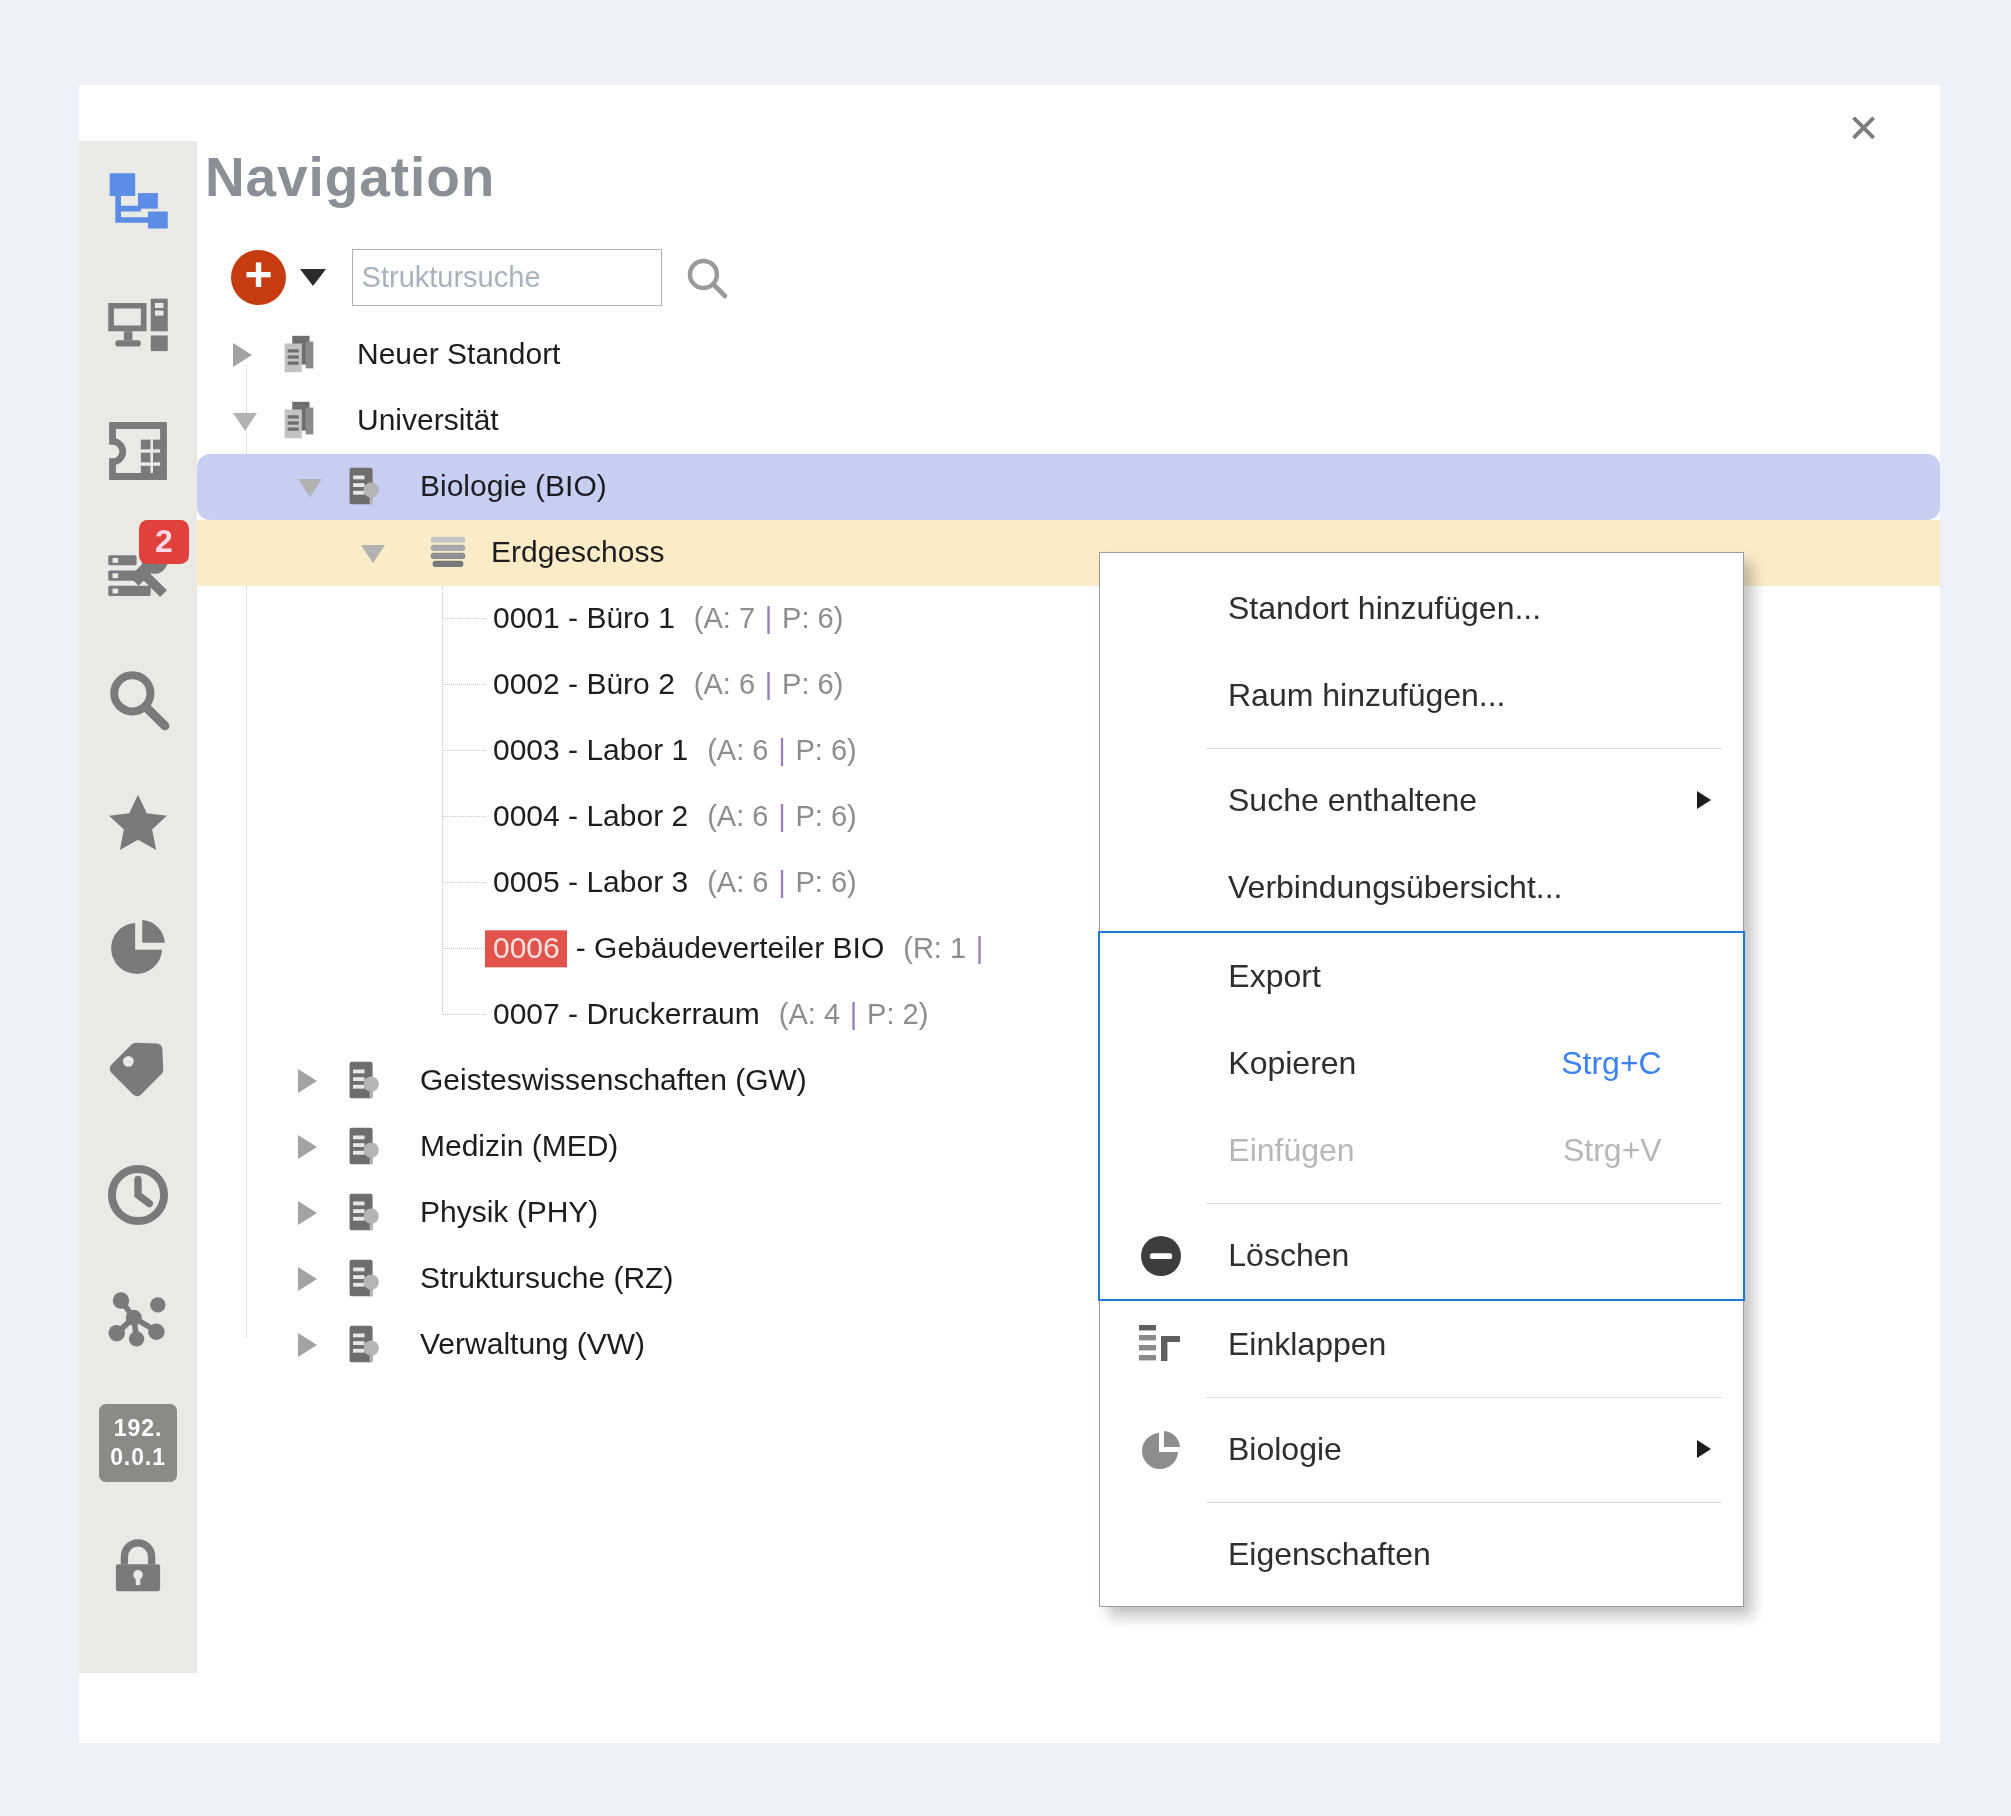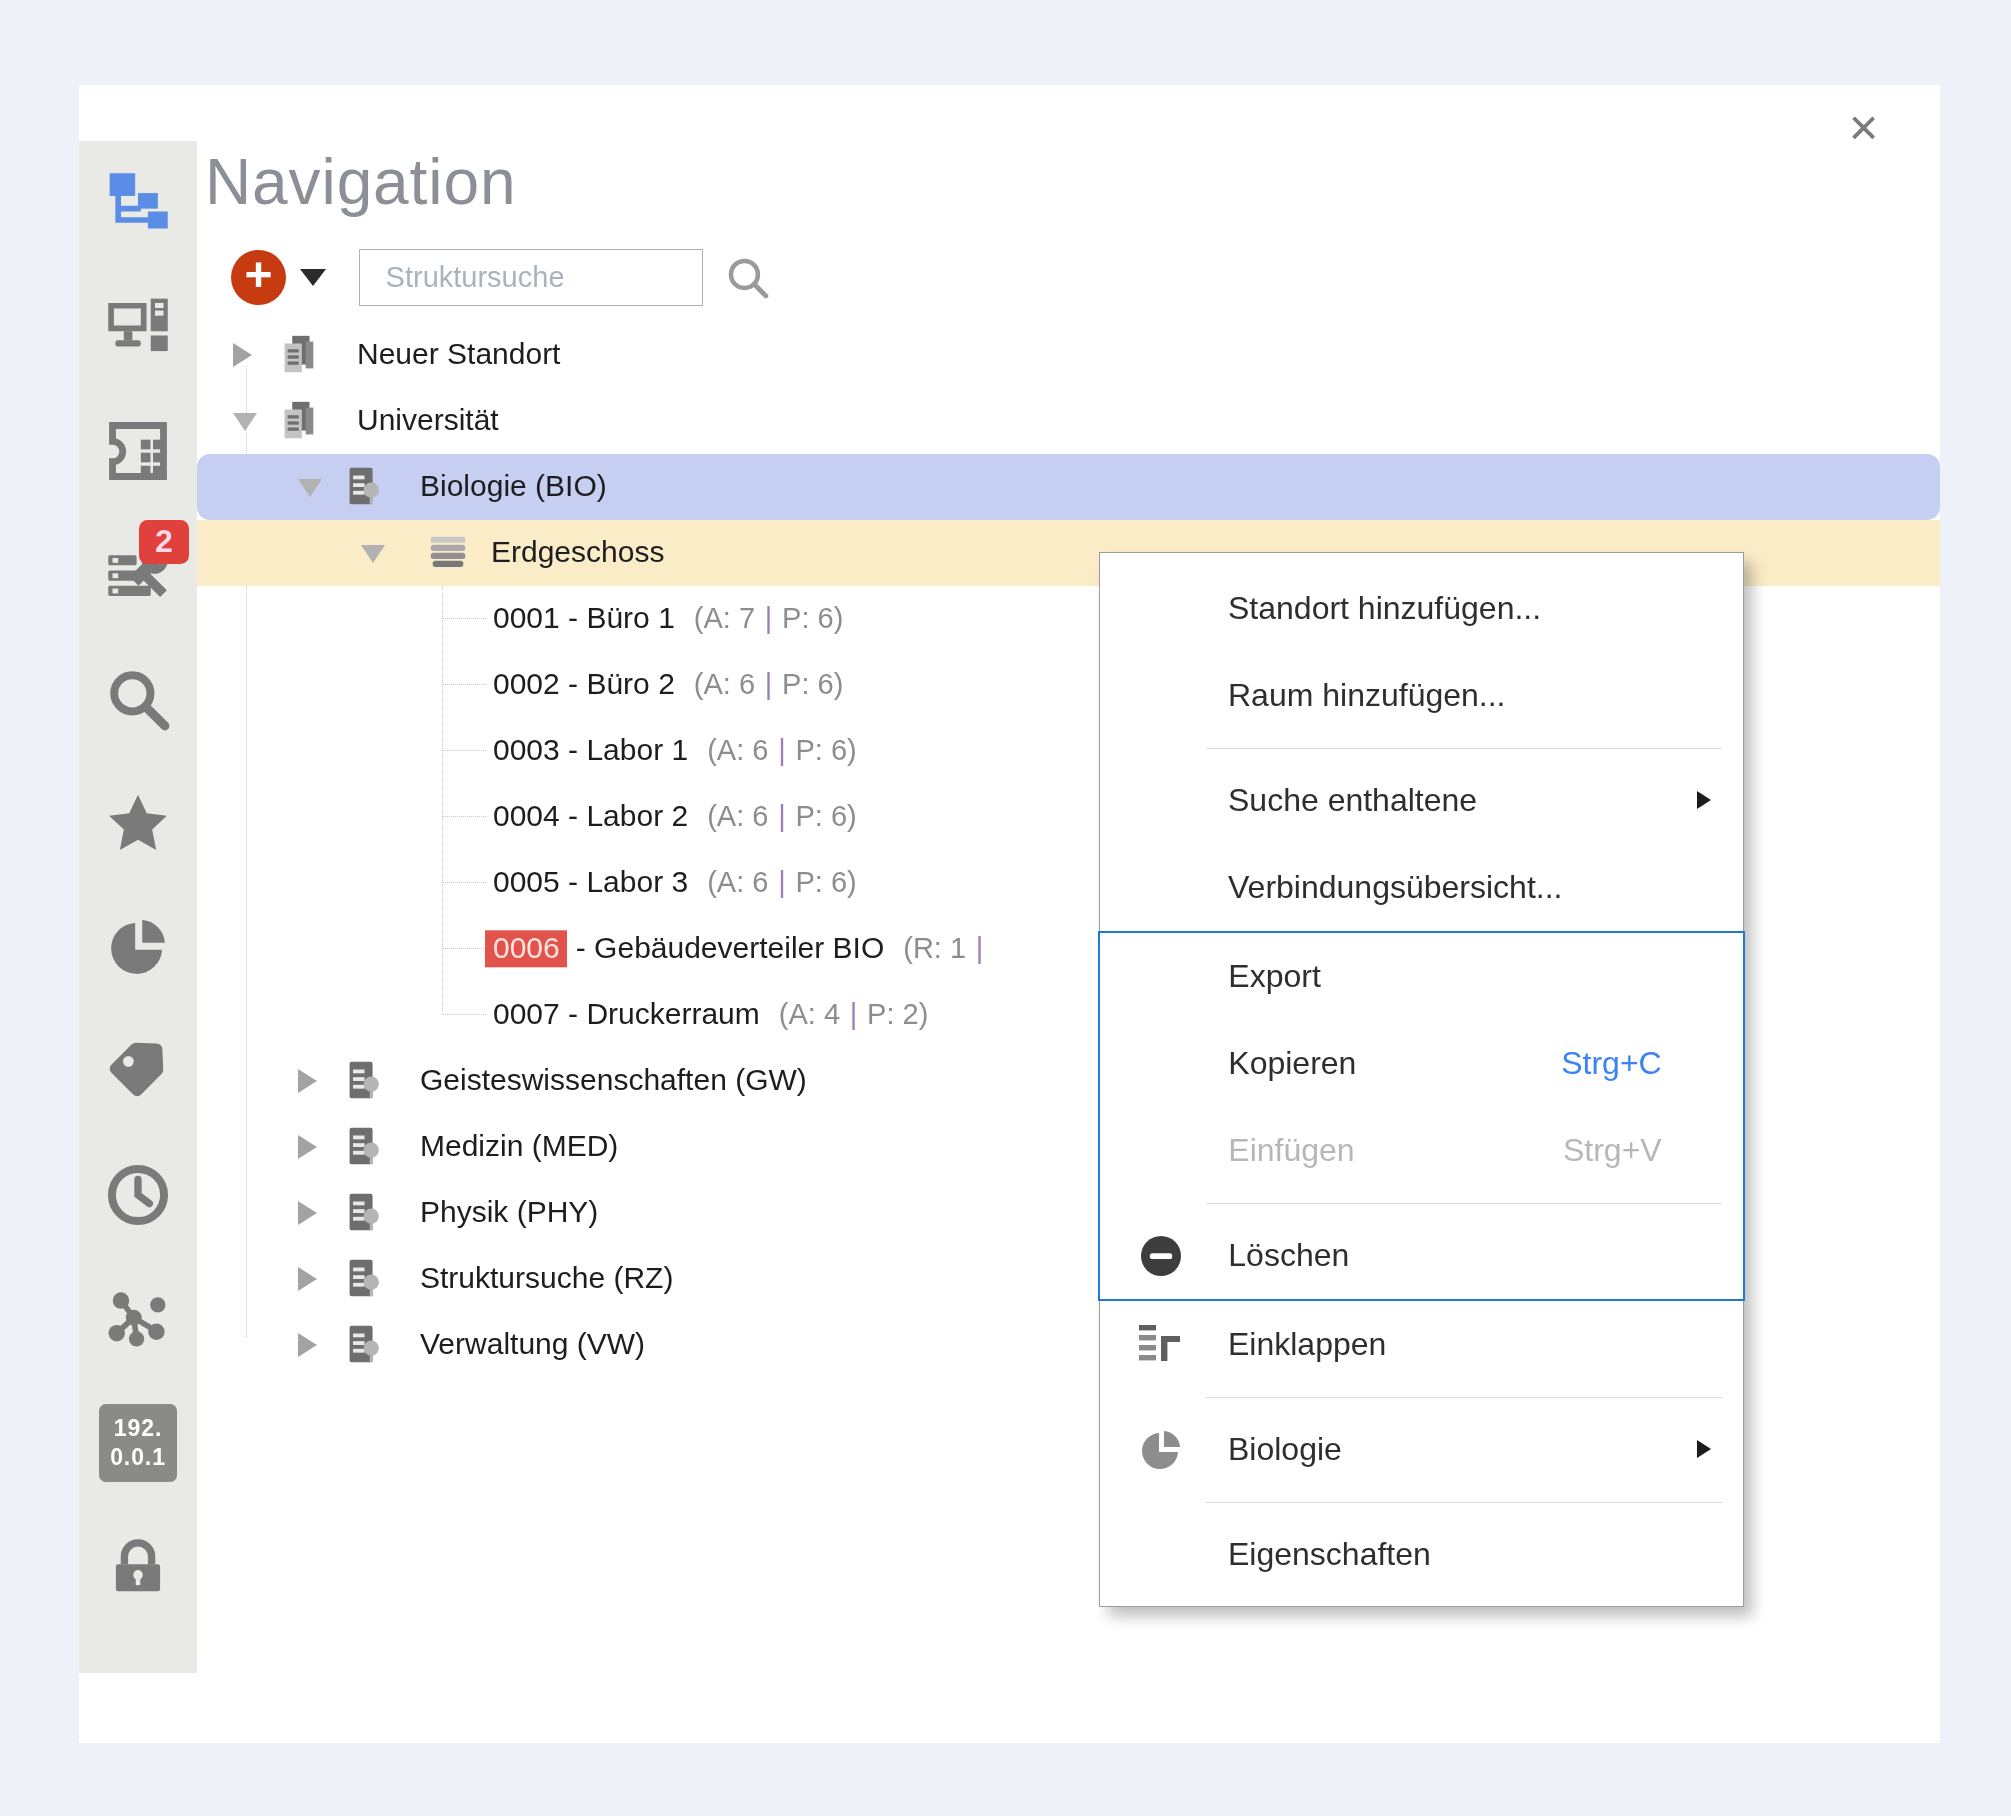--- a/index.html
+++ b/index.html
@@ -30,42 +30,42 @@
     padding:0 5.1px;
   }
   .ip-badge{
     width:78px;height:78px;background:#8a8a86;border-radius:6.8px;
     color:#ffffff;font-weight:bold;font-size:23px;line-height:1.25;
     display:flex;flex-direction:column;align-items:center;justify-content:center;
     letter-spacing:0.9px;
   }
   
   .title{
-    position:absolute;left:126px;top:60px;font-size:64px;font-weight:400;
+    position:absolute;left:126px;top:60px;font-size:55px;font-weight:700;
     color:#8b9097;letter-spacing:0.9px;
   }
   .close-btn{
     position:absolute;right:60px;top:24px;font-size:39px;font-weight:bold;
     color:#7b7b7b;cursor:pointer;line-height:1;
   }
   
   .toolbar{position:absolute;left:152px;top:164px;display:flex;align-items:center;}
   .add-btn{
     width:55px;height:55px;border-radius:50%;background:#c63b10;color:#fff;
     display:flex;align-items:center;justify-content:center;cursor:pointer;flex:0 0 auto;
   }
   .add-btn .plus{font-size:48px;font-weight:bold;line-height:0;margin-top:-5.1px;}
   .add-caret{
     width:0;height:0;margin-left:13.6px;cursor:pointer;
     border-left:13.6px solid transparent;border-right:13.6px solid transparent;
     border-top:17px solid #2b2b2b;flex:0 0 auto;
   }
   .search-input{
-    margin-left:33px;width:290px;height:55px;border:1.7px solid #b3b3b3;background:#fff;
-    font-size:29px;padding:0 26px;color:#333;outline:none;
+    margin-left:26px;width:290px;height:55px;border:1.7px solid #b3b3b3;background:#fff;
+    font-size:29px;padding:0 9px;color:#333;outline:none;
     font-family:"Liberation Sans","DejaVu Sans",sans-serif;
   }
   .search-input::placeholder{color:#a9b2bd;}
   .search-btn{margin-left:20.4px;cursor:pointer;display:flex;}
   .search-btn svg{width:49px;height:49px;}
   
   .tree{position:absolute;left:118px;right:0;top:237px;}
   .trow{position:relative;height:66px;}
   .trow.hl-blue{background:#c6cef1;border-radius:13px;}
   .trow.hl-yellow{background:#fbecc8;}

